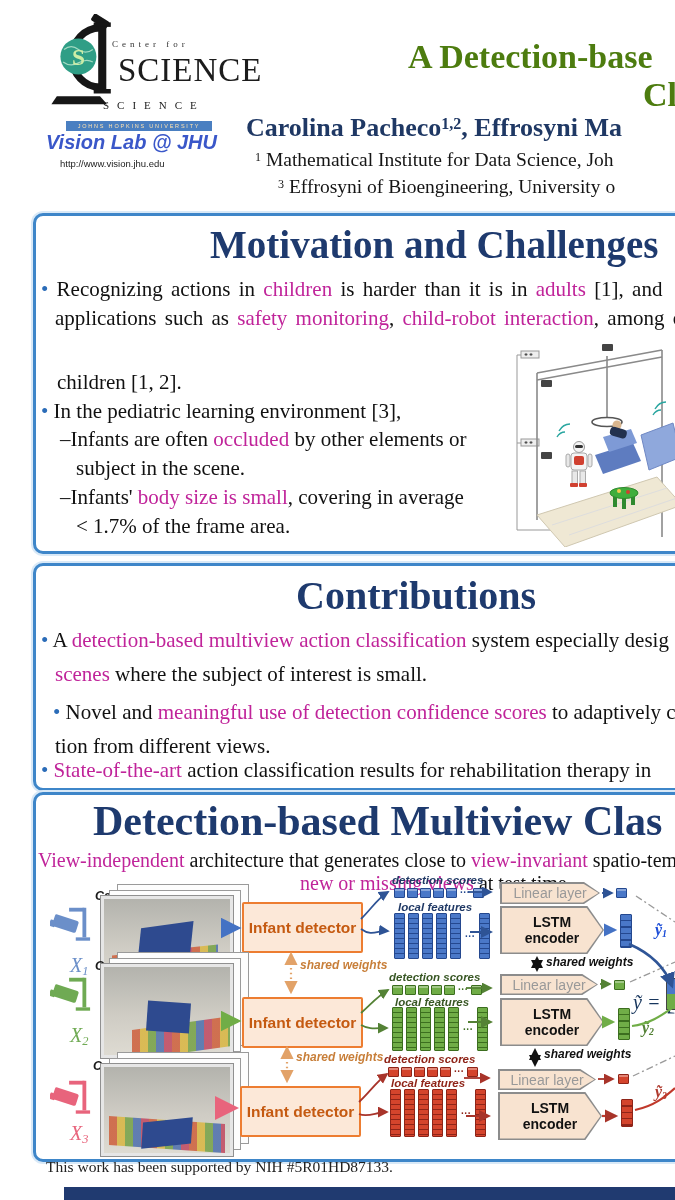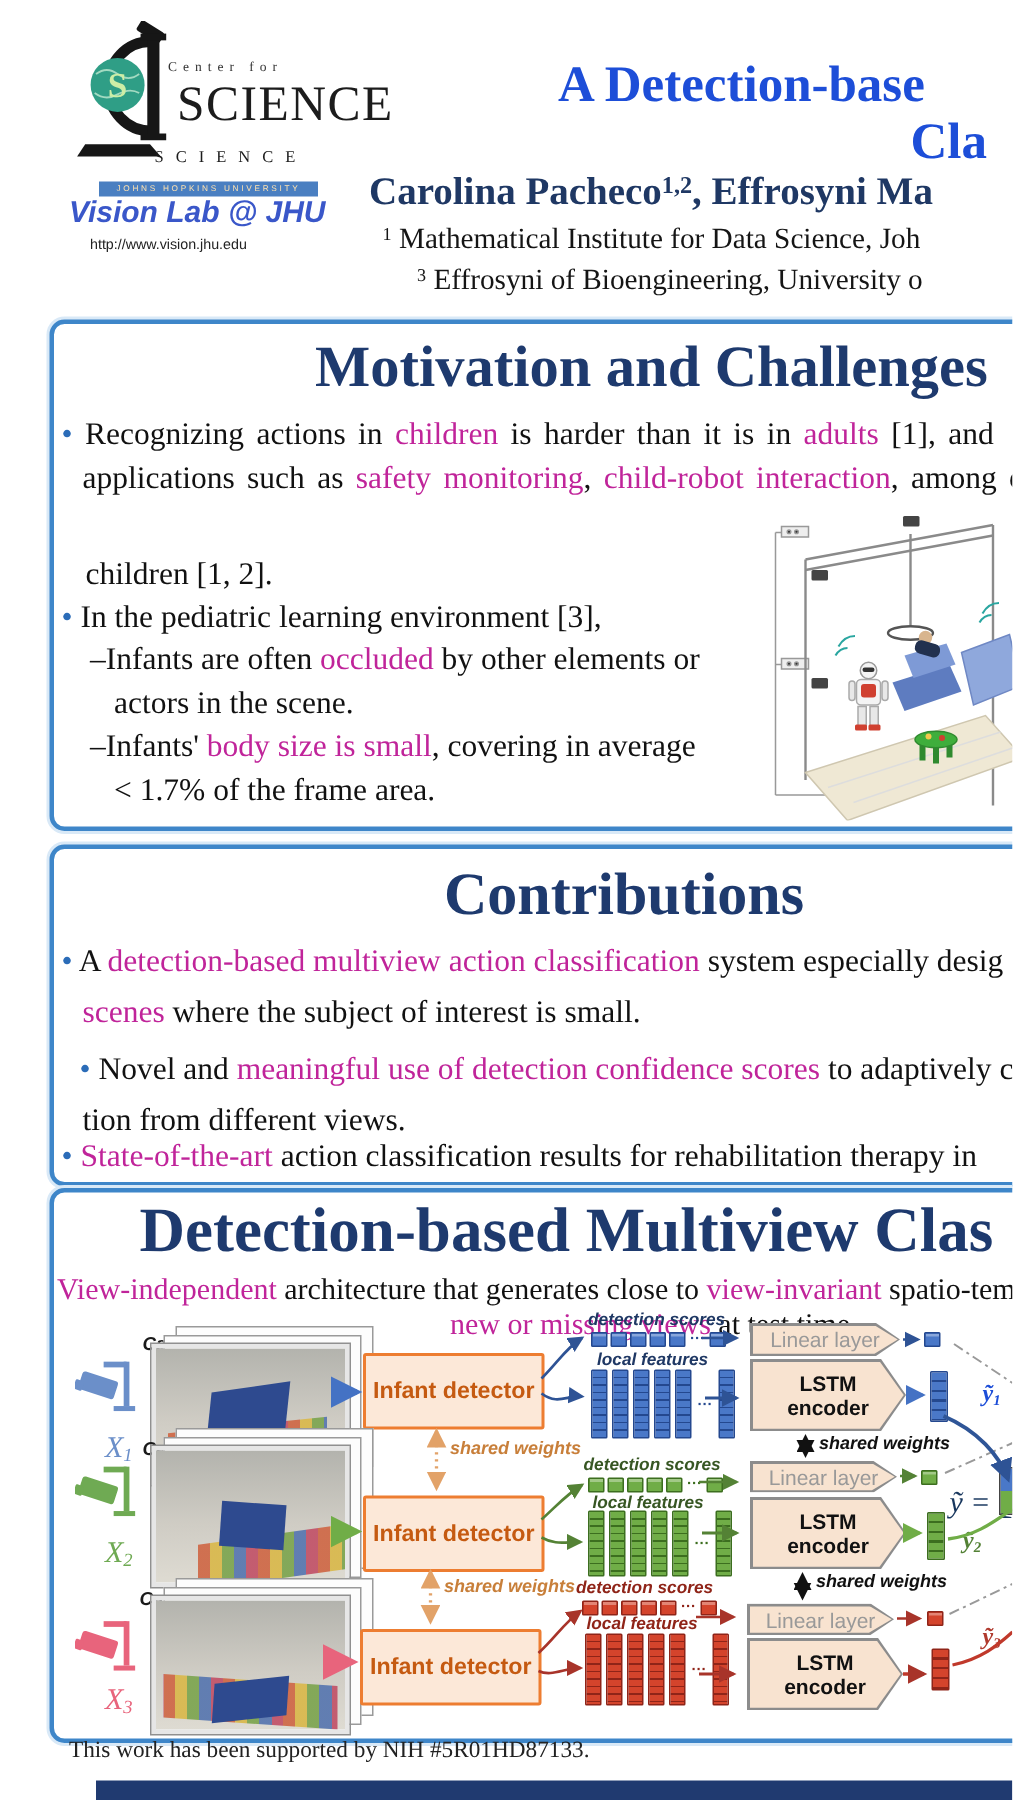--- a/index.html
+++ b/index.html
@@ -8,21 +8,21 @@
   .abs{position:absolute;white-space:nowrap;}
   
   .logo-svg{position:absolute;left:46px;top:14px;width:72px;height:96px;}
   .lg-centerfor{left:112px;top:39px;font-family:"Liberation Serif",serif;font-size:9px;letter-spacing:4px;color:#333;}
   .lg-imaging{left:118px;top:52px;font-family:"Liberation Serif",serif;font-size:33px;color:#1c1c1c;letter-spacing:1px;}
   .lg-science{left:103px;top:99px;font-size:11px;letter-spacing:8px;color:#1c1c1c;}
   .lg-bar{position:absolute;left:66px;top:121px;width:146px;height:10px;background:#4a7fc1;display:flex;align-items:center;justify-content:center;}
   .lg-bar span{font-family:"Liberation Sans",sans-serif;font-size:5.5px;letter-spacing:1.8px;color:#ffe2b0;}
   .lg-vision{left:46px;top:131px;font-family:"Liberation Sans",sans-serif;font-style:italic;font-weight:bold;font-size:20px;color:#3a57c9;}
   .lg-url{left:60px;top:158px;font-family:"Liberation Sans",sans-serif;font-size:9.5px;color:#222;}
-  .main-title{font-weight:bold;font-size:34px;color:#1d4ed8;}
+  .main-title{font-weight:bold;font-size:34px;color:#4d7c0f;margin-left:36px;}
   .authors{font-size:26px;color:#1f3864;font-weight:bold;}
   .affil{font-size:19.5px;color:#151515;}
   .hl-sup{font-size:.62em;vertical-align:.45em;}
   .hl-sub{font-size:.62em;vertical-align:-.25em;}
   .hl-m{color:#c0249a;}
   .hl-bl{color:#2b6cb8;}
   .hl-big{font-size:1.5em;font-style:normal;}
   
   .sec{position:absolute;left:33px;width:658px;border:3px solid #3e86c9;border-radius:10px;background:#fff;
        box-shadow:0 0 0 2px #d9e9f7;}
@@ -115,21 +115,21 @@
   <div class="abs affil" style="left:255px;top:149px;"><span class="hl-sup">1</span><span> Mathematical Institute for Data Science, Joh</span></div>
   <div class="abs affil" style="left:278px;top:176px;"><span class="hl-sup">3</span><span> Effrosyni of Bioengineering, University o</span></div>
 
   <div class="sec" style="top:213px;height:335px;"></div>
   <div class="abs sec-title" style="left:210px;top:222px;font-size:39px;">Motivation and Challenges</div>
   <div class="abs body-line js1" style="left:41px;top:277px;"><span class="hl-bl">•</span><span> Recognizing actions in </span><span class="hl-m">children</span><span> is harder than it is in </span><span class="hl-m">adults</span><span> [1], and </span></div>
   <div class="abs body-line js1" style="left:55px;top:306px;"><span>applications such as </span><span class="hl-m">safety monitoring</span><span>, </span><span class="hl-m">child-robot interaction</span><span>, among o</span></div>
   <div class="abs body-line" style="left:57px;top:370px;"><span>children [1, 2].</span></div>
   <div class="abs body-line" style="left:41px;top:399px;"><span class="hl-bl">•</span><span> In the pediatric learning environment [3],</span></div>
   <div class="abs body-line" style="left:60px;top:427px;"><span>–Infants are often </span><span class="hl-m">occluded</span><span> by other elements or</span></div>
-  <div class="abs body-line" style="left:76px;top:456px;"><span>actors in the scene.</span></div>
+  <div class="abs body-line" style="left:76px;top:456px;"><span>subject in the scene.</span></div>
   <div class="abs body-line" style="left:60px;top:485px;"><span>–Infants' </span><span class="hl-m">body size is small</span><span>, covering in average</span></div>
   <div class="abs body-line" style="left:76px;top:514px;"><span>&lt; 1.7% of the frame area.</span></div>
 
   <svg class="abs" style="left:507px;top:325px;width:175px;height:222px;" viewBox="0 0 175 222">
     <g stroke="#999" stroke-width="1">
       <line x1="10" y1="30" x2="10" y2="205"></line>
         <line x1="10" y1="30" x2="18" y2="30"></line>
       <line x1="10" y1="118" x2="18" y2="118"></line>
         <line x1="10" y1="205" x2="60" y2="205"></line>
       <rect x="14" y="26" width="18" height="7" fill="#eee"></rect>

